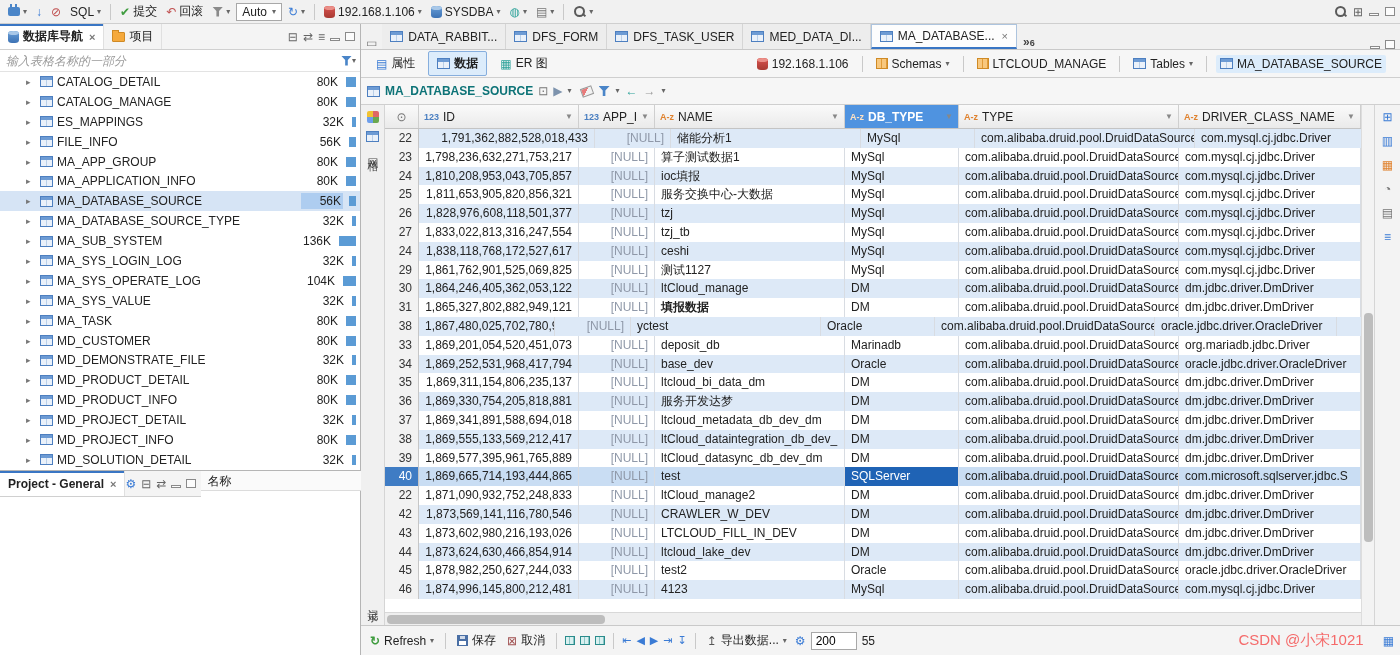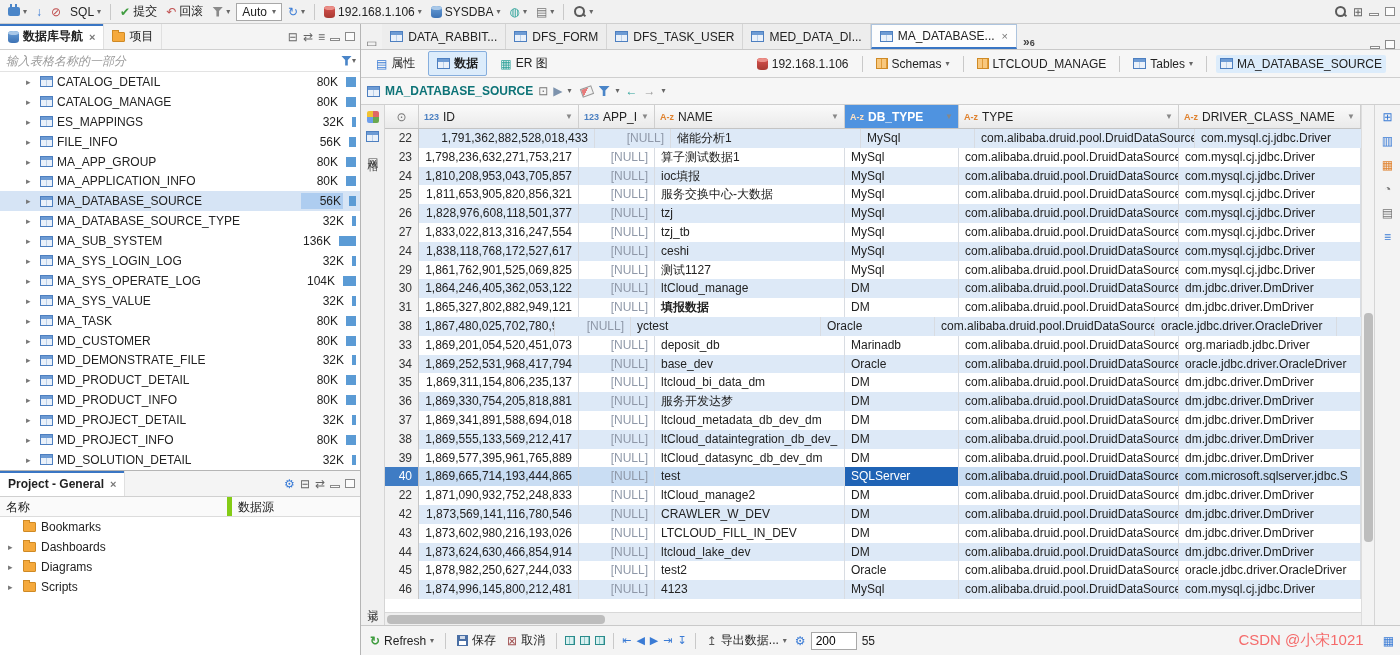--- a/index.html
+++ b/index.html
@@ -59,21 +59,21 @@
   .fltrow input::placeholder{color:#9a9a9a;font-style:italic;}
   .tree{flex:1;overflow:hidden;}
   .trow{height:19.9px;display:flex;align-items:center;padding-left:26px;gap:4px;cursor:default;}
   .trow.sel{background:#d6e4f5;}
   .tw{color:#777;font-size:9px;width:10px;flex:none;}
   .tname{white-space:nowrap;overflow:hidden;flex:1;}
   .tsize{width:42px;text-align:right;color:#222;flex:none;padding:1px 2px;}
   .trow.sel .tsize{background:#aecdf0;}
   .tbar{height:10px;background:#5b9bd5;flex:none;margin:0 4px 0 2px;}
   
-  .projpanel{height:185px;border-top:1px solid #b5b5b5;display:flex;flex-direction:column;flex:none;}
+  .projpanel{height:185px;border-top:1px solid #b5b5b5;display:flex;flex-direction:row;flex:none;}
   .projhead{height:20px;display:flex;border-bottom:1px solid #dcdcdc;background:#fafafa;flex:none;}
   .projhead div{padding:2px 6px;}
   .projhead .c1{width:232px;border-right:5px solid #84cc16;}
   .prow{height:20px;display:flex;align-items:center;gap:5px;padding-left:8px;}
   
   .main{position:absolute;top:24px;left:361px;right:0;bottom:0;display:flex;flex-direction:column;}
   .etabs{height:26px;background:#f1f1f1;border-bottom:1px solid #c9c9c9;display:flex;align-items:flex-end;flex:none;}
   .etab{height:25px;display:flex;align-items:center;gap:5px;padding:0 8px;border-right:1px solid #d5d5d5;background:#ededed;}
   .etab.active{background:#fdfdfd;border:1px solid #adc4de;border-bottom:2px solid #3a76c4;}
   .elab{white-space:nowrap;}

